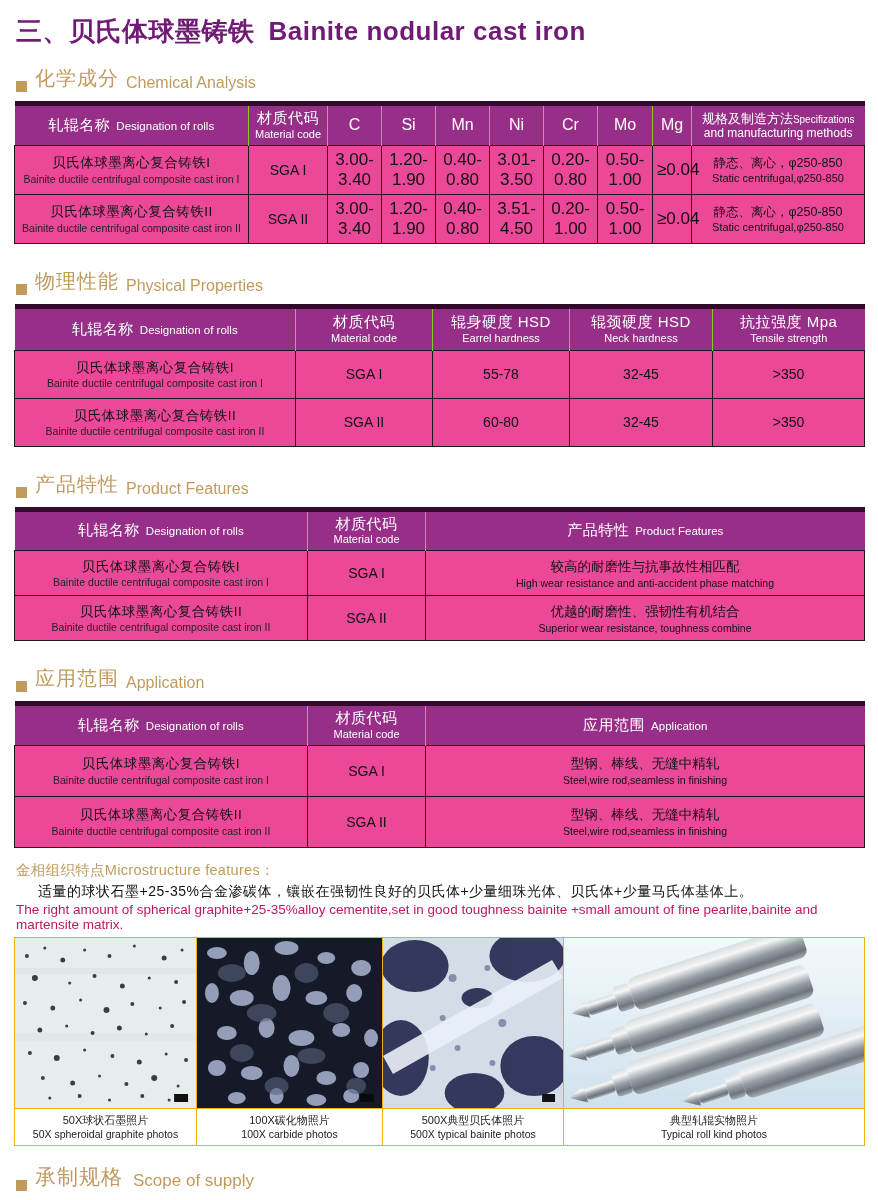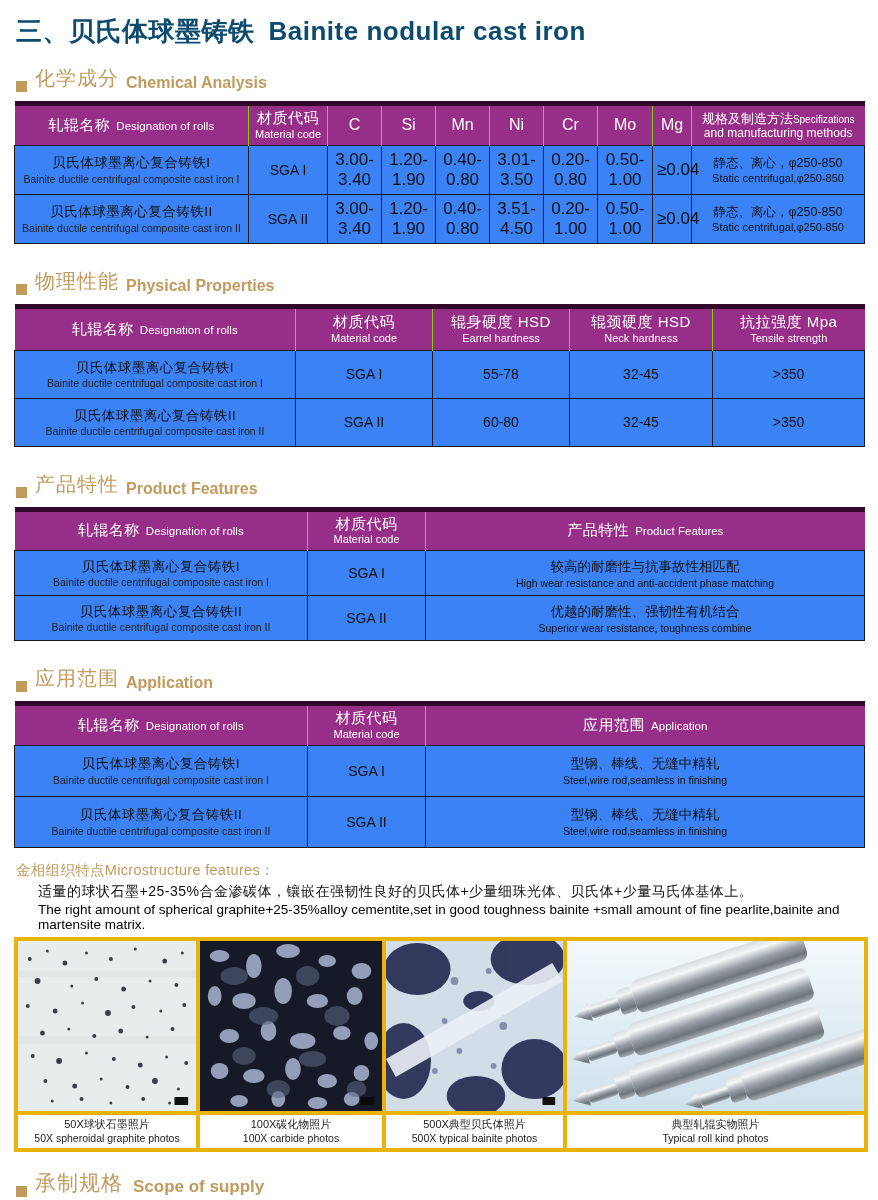--- a/index.html
+++ b/index.html
@@ -10,39 +10,39 @@
   *{margin:0;padding:0;box-sizing:border-box;}
   html,body{background:#fff;}
   body{
     width:878px;height:1200px;overflow:hidden;
     font-family:"Liberation Sans","DejaVu Sans",sans-serif;
     color:#111;
   }
   .page{padding:12px 14px 0 14px;}
 
   
-  .main-title{font-size:26px;font-weight:bold;letter-spacing:.5px;margin:2px 0 16px 2px;color:#0c4a6e;}
+  .main-title{font-size:26px;font-weight:bold;letter-spacing:.5px;margin:2px 0 16px 2px;color:#701a75;}
   .main-title .en{margin-left:14px;}
 
   
   .sec-head{display:flex;align-items:flex-end;margin:0 0 9px 2px;color:var(--accent-gold);}
   .sec-head .bullet{width:11px;height:11px;background:var(--accent-gold);margin-right:8px;flex:0 0 auto;}
   .sec-head .zh{font-size:20px;letter-spacing:1px;}
-  .sec-head .en{font-size:16px;margin-left:7px;font-weight:bold;}
+  .sec-head .en{font-size:16px;margin-left:7px;}
 
   
   table.t{width:850px;border-collapse:collapse;table-layout:fixed;
           border-top:5px solid var(--table-top-border);}
   table.t thead th{
     background:var(--header-purple);color:#fff;font-weight:normal;
     text-align:center;vertical-align:middle;border-left:1px solid #84cc16;padding:3px 2px;
   }
   table.t thead th:first-child{border-left:none;}
   table.t tbody td{
-    border:1px solid #1a1a1a;background:#3b82f6;vertical-align:middle;
+    border:1px solid #1a1a1a;background:#ec4899;vertical-align:middle;
     text-align:center;padding:4px 4px;
   }
   .hzh{font-size:15px;letter-spacing:.5px;}
   .hen{font-size:11px;}
   .hen-inline{font-size:11.5px;margin-left:6px;}
   th.el{font-size:16px;}
   th .two-line{line-height:1.25;}
   th .spec1{font-size:13px;letter-spacing:0;}
   th .spec1 .hen{font-size:10px;}
   th .spec2{font-size:12px;line-height:1.1;}
@@ -67,25 +67,25 @@
   .t3 thead th{height:32px;}
   .t3 tbody td{height:45px;}
   .t4 thead th{height:32px;}
   .t4 tbody td{height:51px;}
   .gap2{margin-top:24px;}
 
   
   .micro{margin-top:13px;margin-left:2px;}
   .micro .head{color:var(--accent-gold);font-size:14.5px;letter-spacing:.3px;}
   .micro .zh{font-size:14px;margin:3px 0 1px 22px;letter-spacing:.5px;}
-  .micro .en{font-size:13.5px;margin-left:22px;color:#000000;}
+  .micro .en{font-size:13.5px;color:#be185d;}
 
   
   table.pt{width:850px;border-collapse:collapse;table-layout:fixed;margin-top:5px;}
-  table.pt td{border:4px solid #eab308;padding:0;vertical-align:middle;}
+  table.pt td{border:1px solid #eab308;padding:0;vertical-align:middle;}
   table.pt td.ph{height:170px;}
   table.pt td.ph svg{display:block;width:100%;height:170px;}
   table.pt td.cap{height:37px;text-align:center;background:#fff;}
   .cap .zh{font-size:11px;line-height:1.4;color:#222;}
   .cap .en{font-size:10.5px;line-height:1.2;color:#222;}
 
   
   .supply-head{margin-top:13px;}
   .supply-head .zh{font-size:21px;}
   .supply-head .en{font-size:17px;margin-left:10px;margin-top:12px;}

